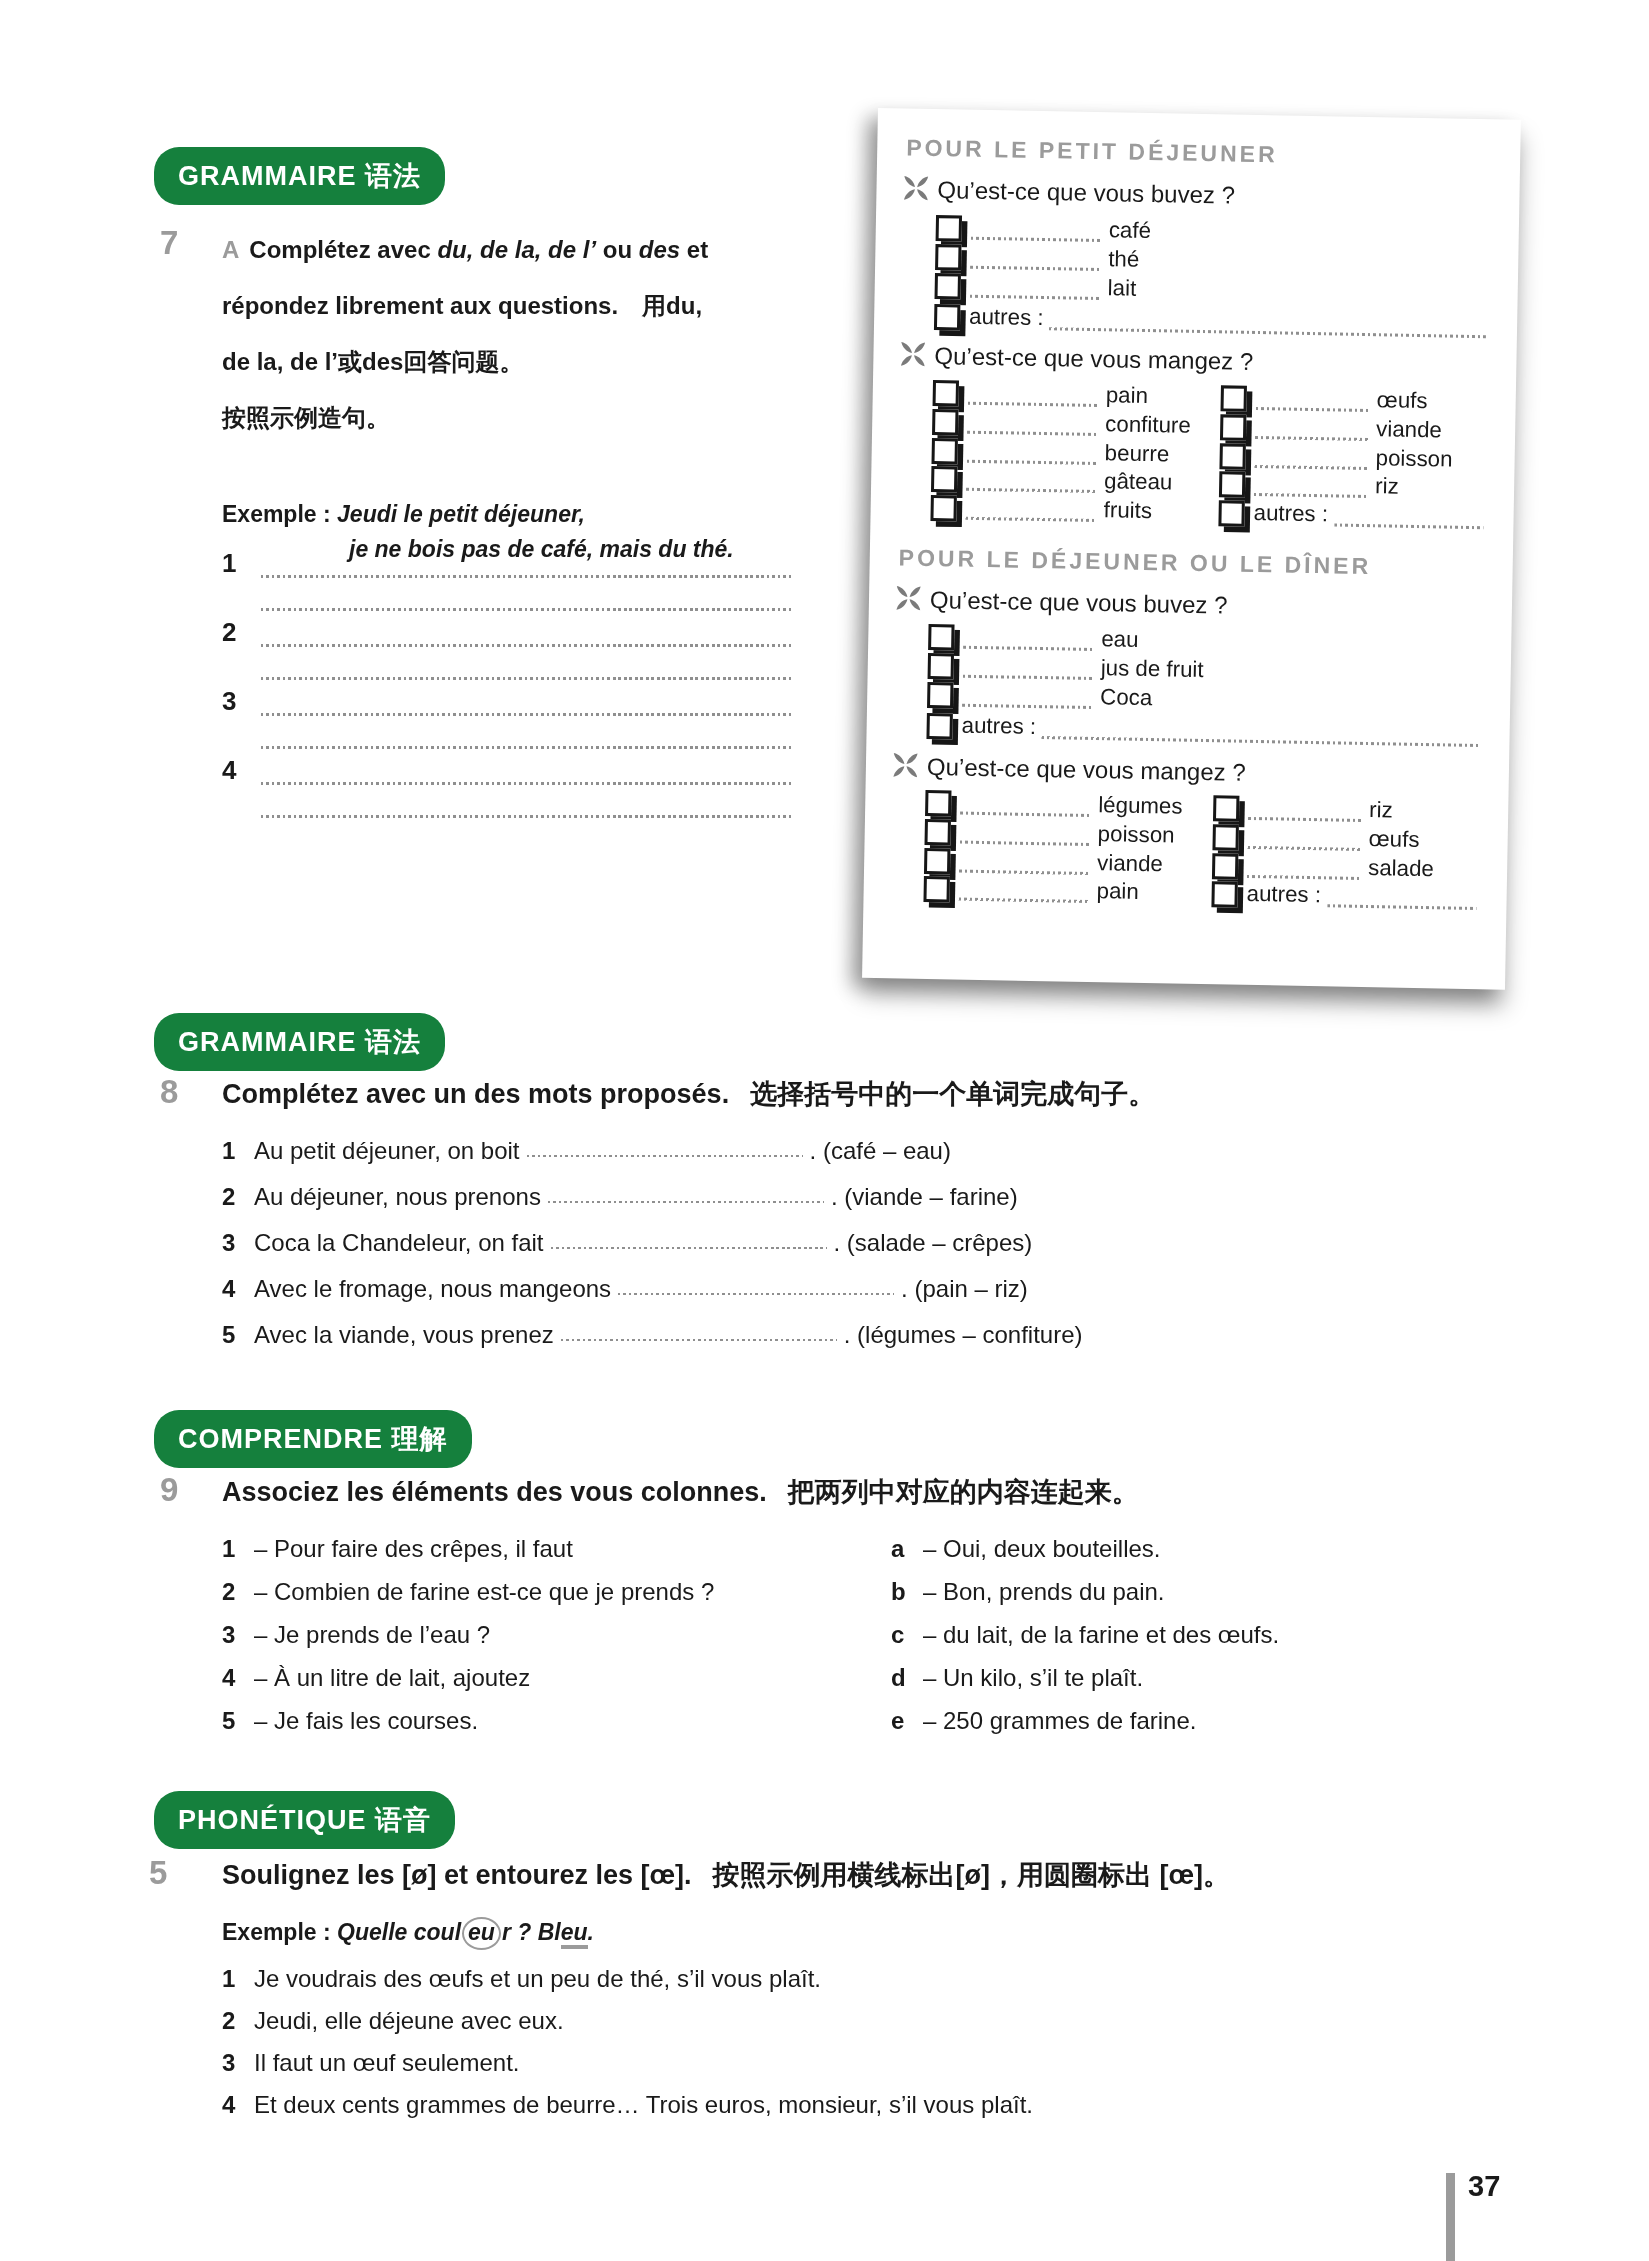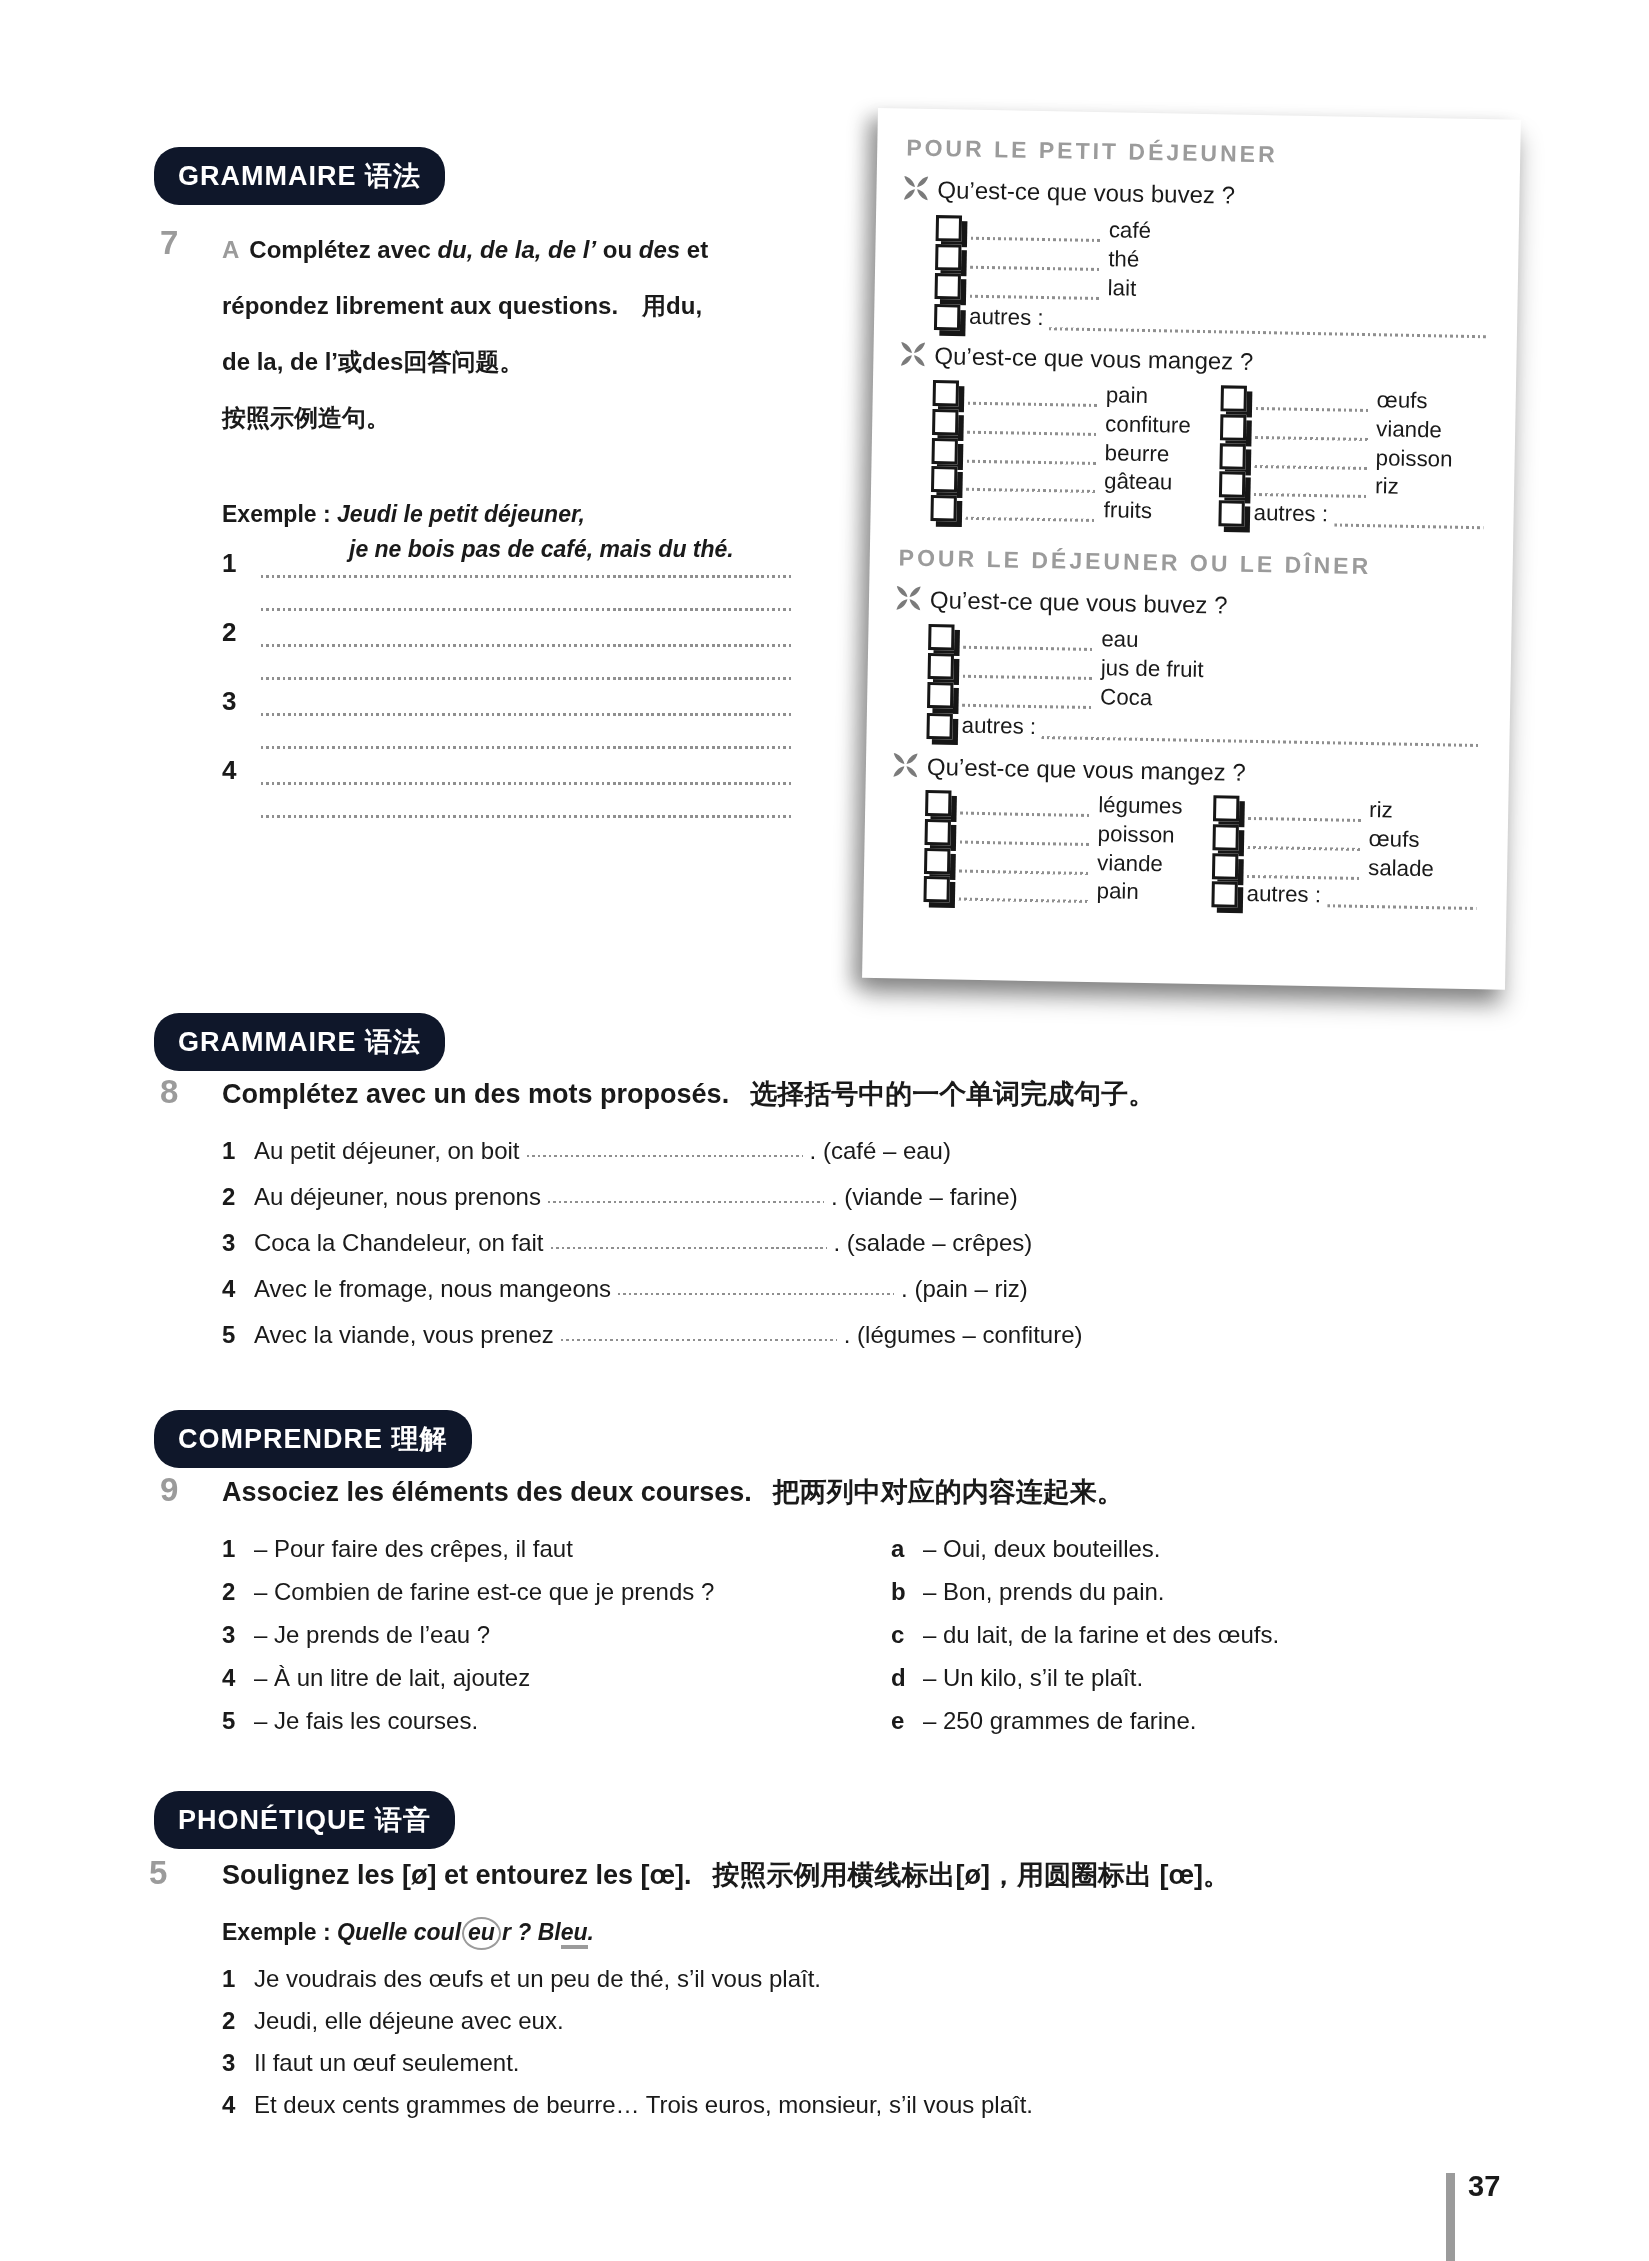--- a/index.html
+++ b/index.html
@@ -1,20 +1,20 @@
 <!DOCTYPE html>
 <html style="font-size:8px"><head>
 <meta charset="utf-8">
 <style>
   html,body{margin:0;padding:0;background:#e8e8e8;}
   .page{position:relative;width:1649px;height:2261px;background:#ffffff;
         font-family:"Liberation Sans",sans-serif;color:#1a1a1a;overflow:hidden;}
 
   
-  .badge{position:absolute;left:154px;background:#0f172a;color:#fff;
+  .badge{position:absolute;left:154px;background:#15803d;color:#fff;
          font-size:27px;font-weight:bold;letter-spacing:1px;
          padding:11px 24px;border-radius:25px;white-space:nowrap;}
 
   
   .exnum{position:absolute;color:#9b9b9b;font-size:33px;font-weight:bold;}
   .heading{position:absolute;left:222px;font-size:27px;font-weight:bold;white-space:nowrap;}
   .heading .zh{margin-left:21px;margin-top:48px;}
 
   
   .ex7-text{position:absolute;left:222px;top:222px;width:611px;
@@ -288,21 +288,21 @@
     <div class="r8"><span class="n">1</span><span>Au petit déjeuner, on boit</span><span class="blank8"></span><span>. (café – eau)</span></div>
     <div class="r8"><span class="n">2</span><span>Au déjeuner, nous prenons</span><span class="blank8"></span><span>. (viande – farine)</span></div>
     <div class="r8"><span class="n">3</span><span>Coca la Chandeleur, on fait</span><span class="blank8"></span><span>. (salade – crêpes)</span></div>
     <div class="r8"><span class="n">4</span><span>Avec le fromage, nous mangeons</span><span class="blank8"></span><span>. (pain – riz)</span></div>
     <div class="r8"><span class="n">5</span><span>Avec la viande, vous prenez</span><span class="blank8"></span><span>. (légumes – confiture)</span></div>
   </div>
 
   <div class="badge" style="top:1410px;">COMPRENDRE 理解</div>
   <div class="exnum" style="left:160px;top:1471px;">9</div>
   <div class="heading" style="top:1474px;">
-    <span>Associez les éléments des deux courses.</span><span class="zh">把两列中对应的内容连起来。</span>
+    <span>Associez les éléments des vous colonnes.</span><span class="zh">把两列中对应的内容连起来。</span>
   </div>
 
   <div class="ex9col" style="left:222px;top:1535px;">
     <div class="r9"><span class="n">1</span><span>– Pour faire des crêpes, il faut</span></div>
     <div class="r9"><span class="n">2</span><span>– Combien de farine est-ce que je prends ?</span></div>
     <div class="r9"><span class="n">3</span><span>– Je prends de l’eau ?</span></div>
     <div class="r9"><span class="n">4</span><span>– À un litre de lait, ajoutez</span></div>
     <div class="r9"><span class="n">5</span><span>– Je fais les courses.</span></div>
   </div>
 

